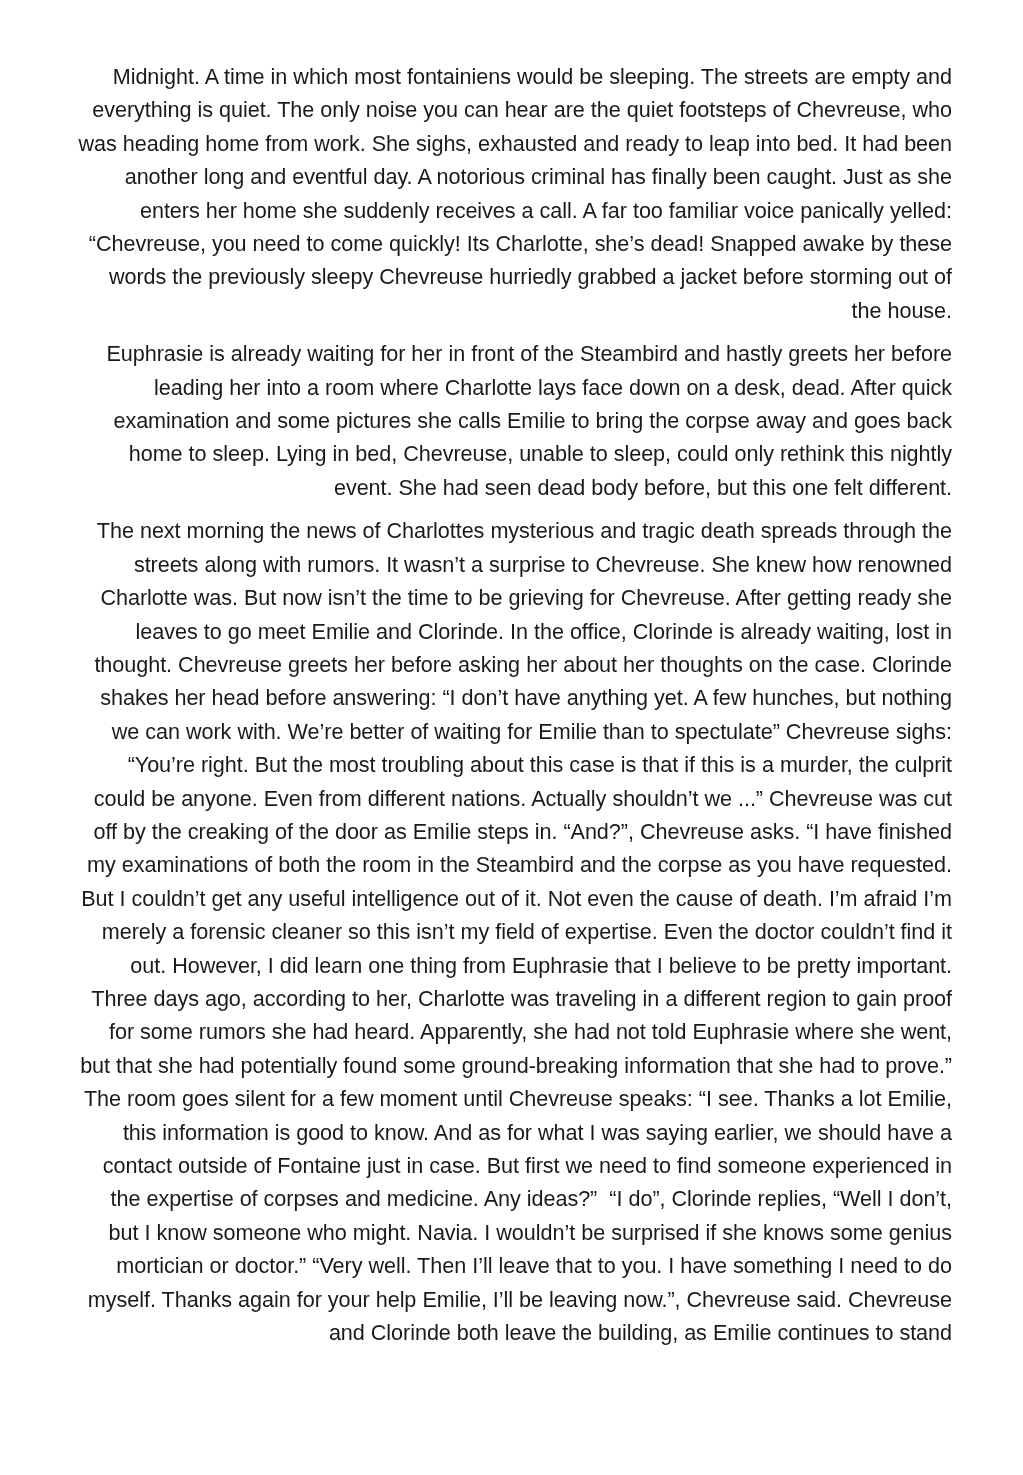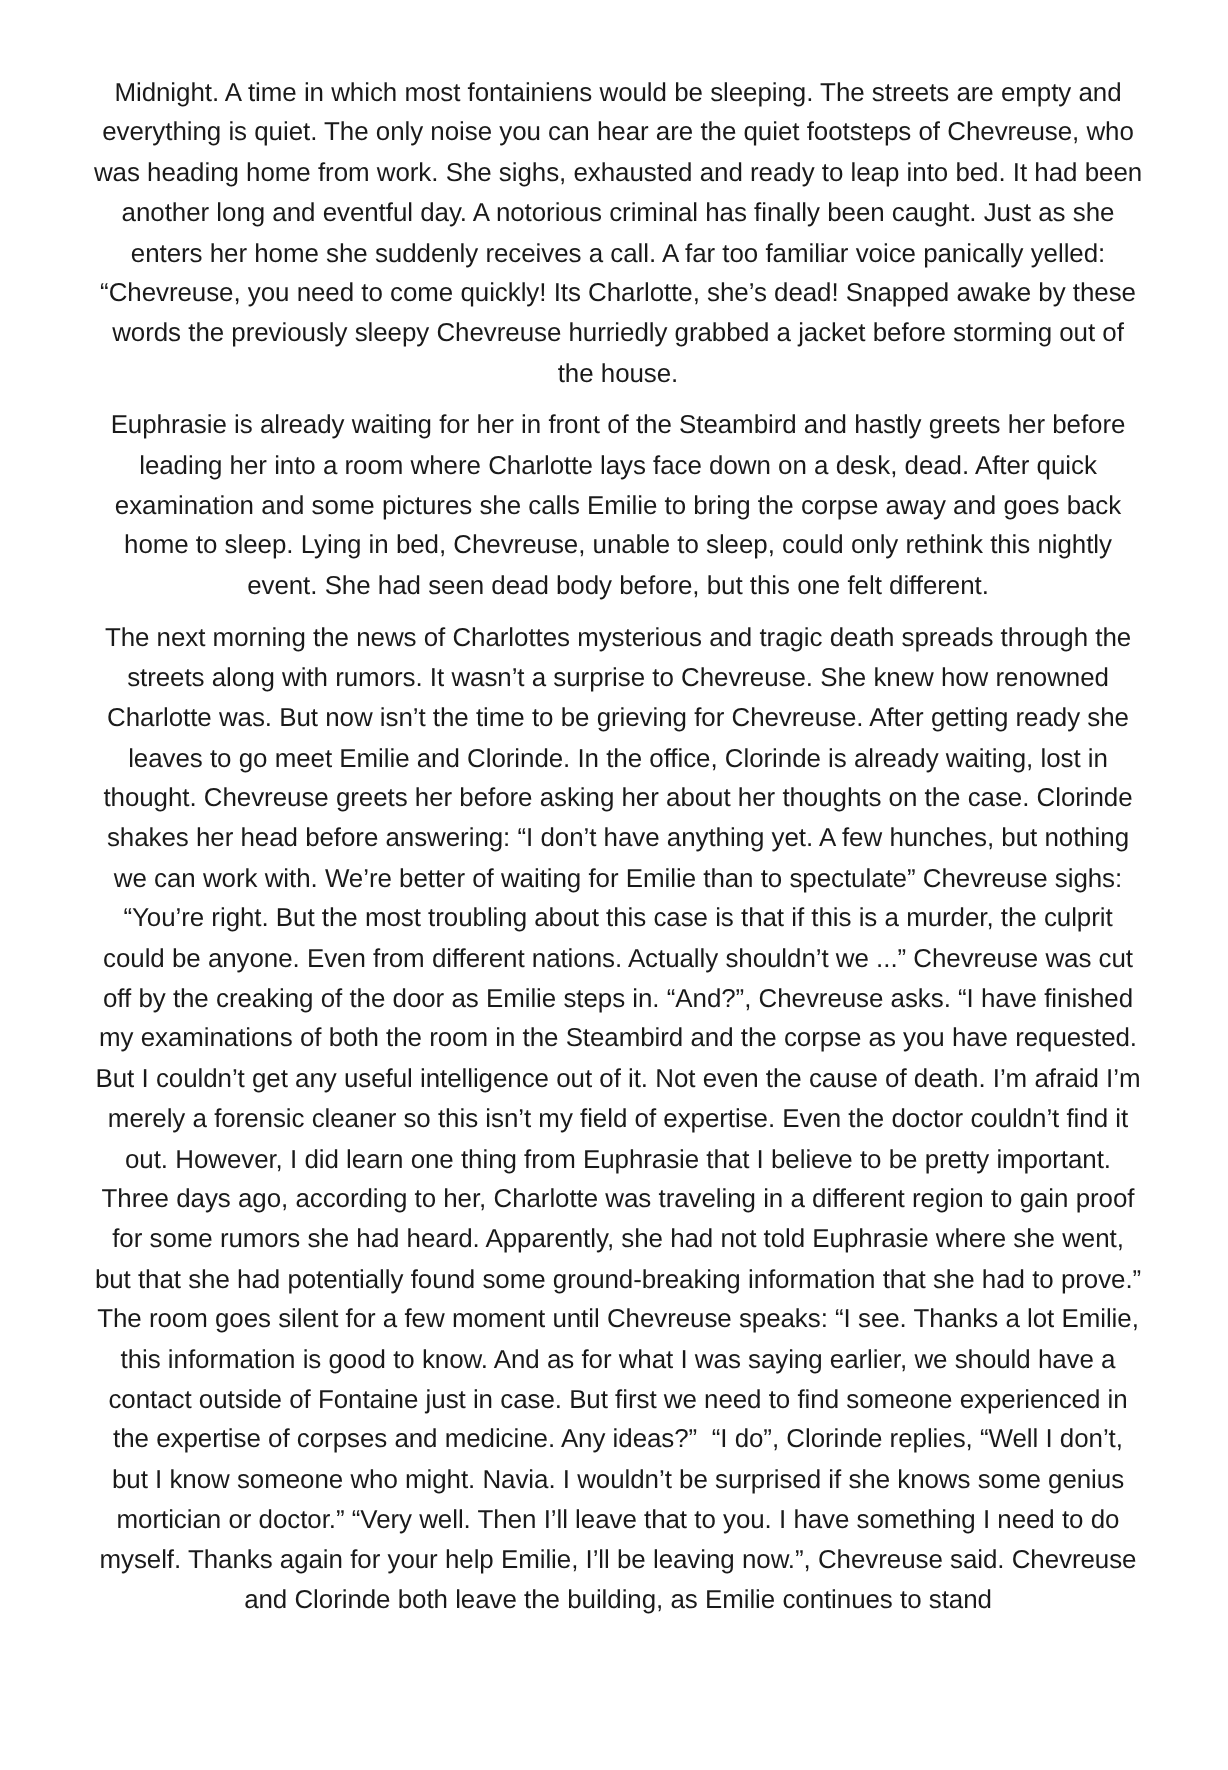--- a/index.html
+++ b/index.html
@@ -24,21 +24,21 @@
     height: 1475px;
     background: #ffffff;
     padding: 60px 71px 0 78px;
   }
 
   .doc-body {
     color: #1a1a1a;
     font-size: 21.6px;
     line-height: 33.4px;
     letter-spacing: -0.05px;
-    text-align: center;
+    text-align: right;
     word-spacing: 0.1px;
   }
 
   .paragraph {
     margin: 0 0 10px 0;
     padding: 0;
     white-space: pre-wrap;
   }
 
   .paragraph:last-child {

